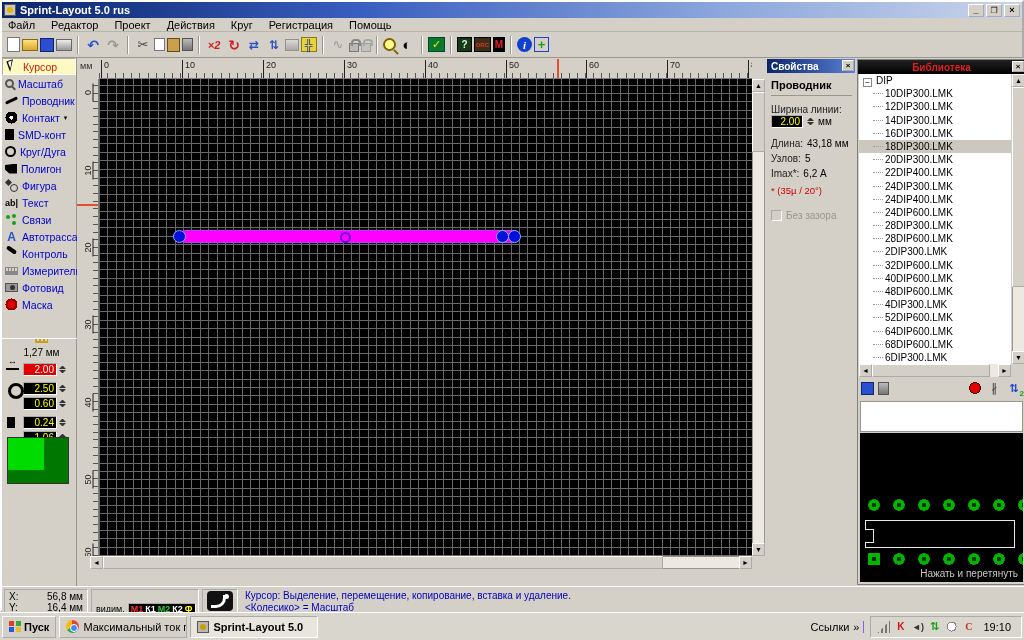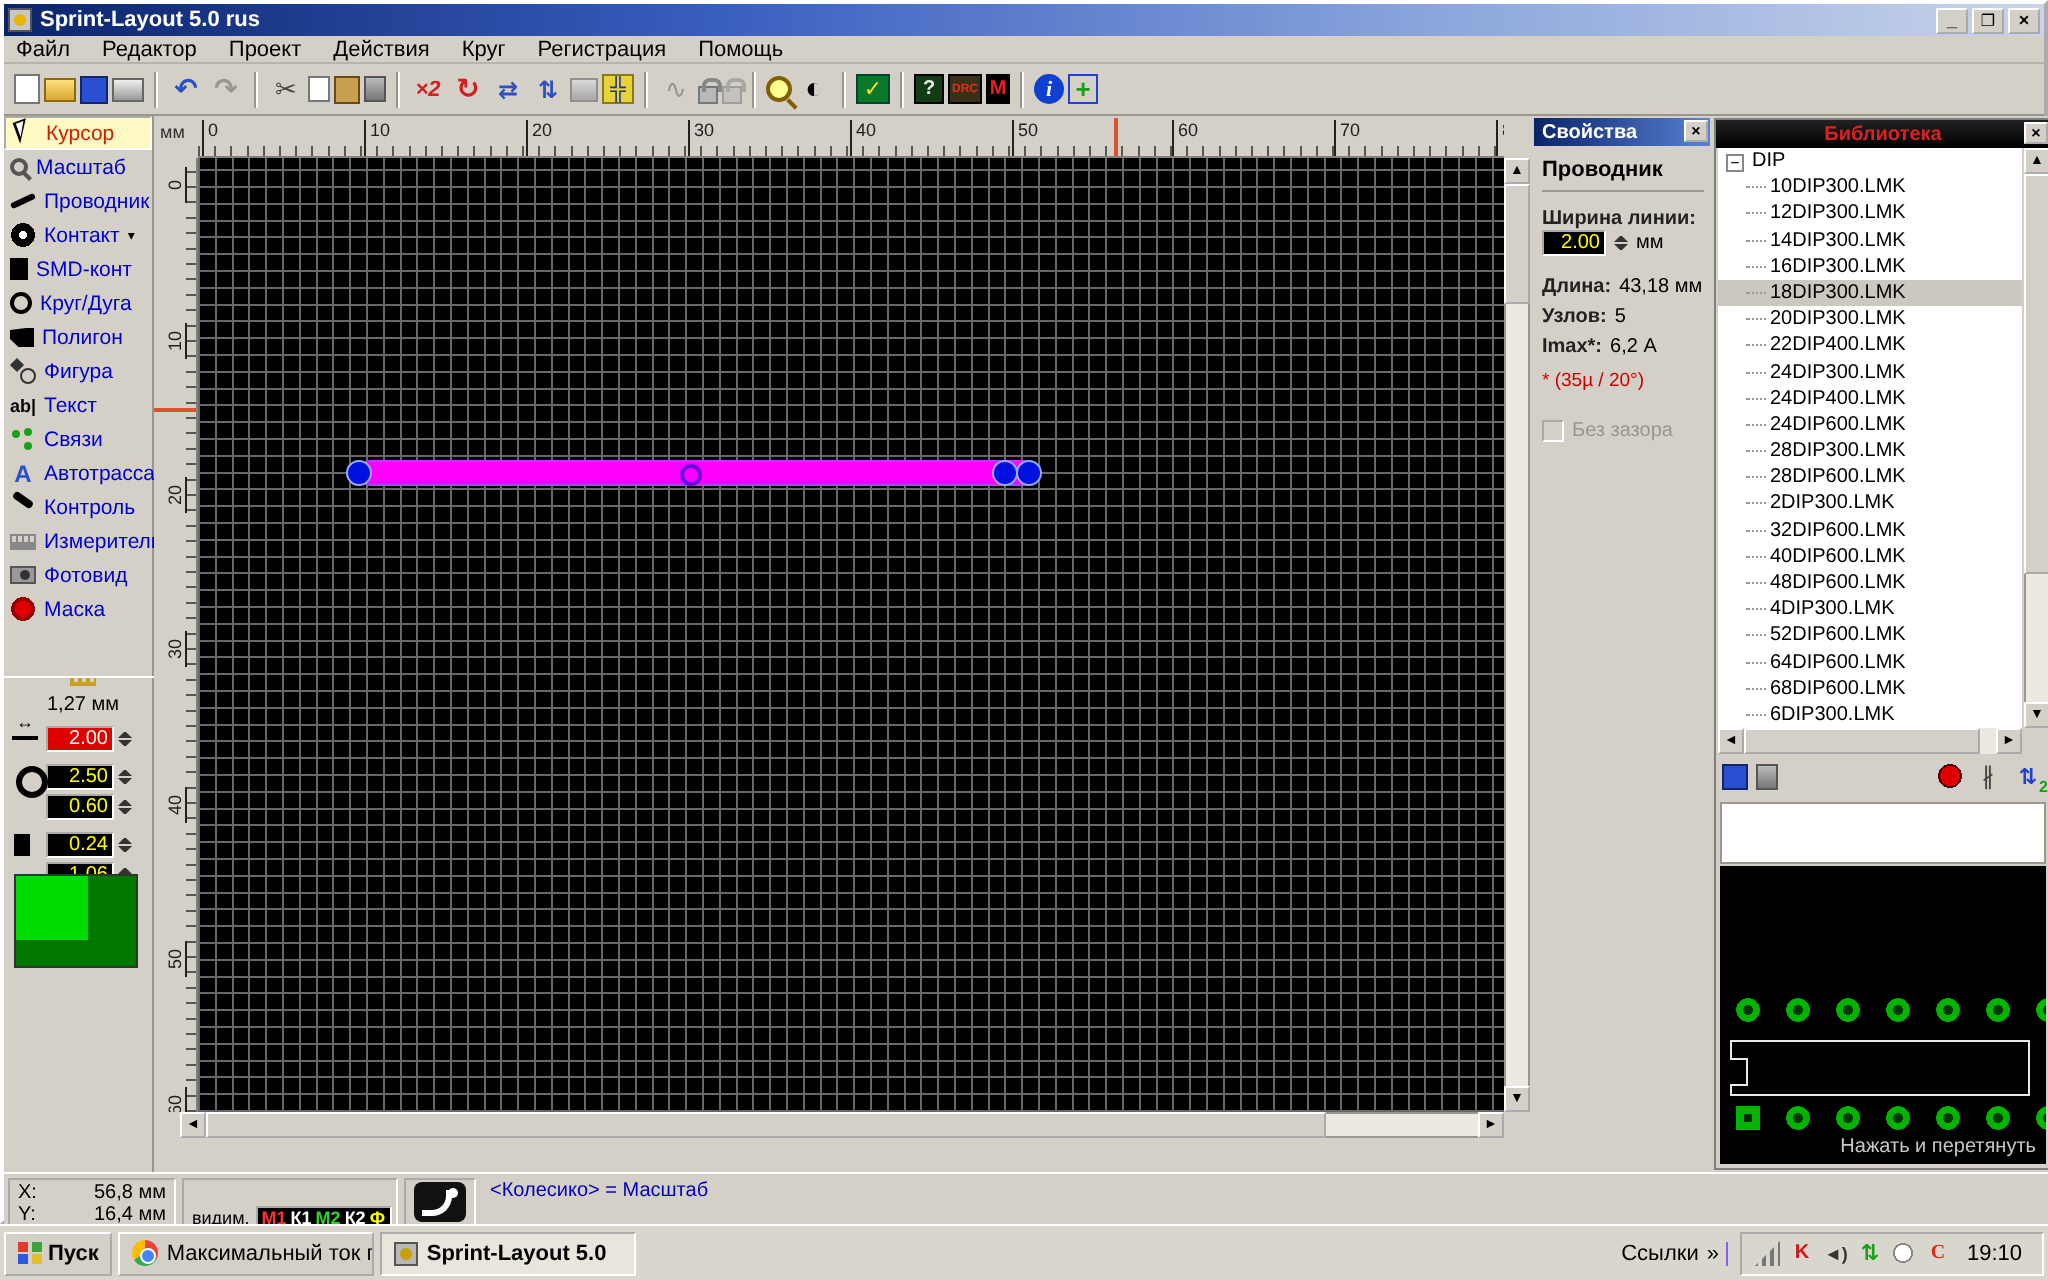--- a/index.html
+++ b/index.html
@@ -125,21 +125,21 @@
   #tab1 { position:absolute; left:10px; top:0; width:66px; height:16px; background:#d4d0c8; clip-path:polygon(0 0,calc(100% - 10px) 0,100% 100%,0 100%); border-left:1px solid #808080; font-size:10px; padding:2px 0 0 8px; }
 
   
   #rightcol { position:absolute; left:763px; top:56px; width:261px; height:528px; background:#d4d0c8; }
   #props { position:absolute; left:2px; top:1px; width:88px; height:526px; }
   #props-header { height:14px; background:linear-gradient(90deg,#0a246a,#5a82d6); color:#fff; font-weight:bold; font-size:10px; display:flex; align-items:center; padding-left:4px; position:relative; }
   .phx { position:absolute; right:1px; top:1px; width:12px; height:11px; background:#d4d0c8; border:1px outset #fff; color:#000; font-size:8px; line-height:9px; text-align:center; font-weight:bold; }
   #props-body { padding:6px 3px 0 4px; font-size:10px; color:#000; }
   #props-body .ptitle { font-weight:bold; font-size:11px; border-bottom:1px solid #9a968e; padding-bottom:4px; margin-bottom:8px; }
   .prow { margin-bottom:4px; display:flex; gap:4px; align-items:center; }
-  .plabel { color:#222;font-weight:bold; }
+  .plabel { color:#222; }
   .pfoot { color:#cc0000; margin-top:6px; font-size:9.5px; }
   .pcheck { margin-top:14px; display:flex; align-items:center; gap:4px; color:#9a968e; }
   .cbox { width:11px; height:11px; border:1px inset #fff; background:#d4d0c8; }
 
   #lib { position:absolute; left:92px; top:1px; width:169px; height:526px; border:1px solid #808080; background:#d4d0c8; }
   #lib-header { height:14px; background:linear-gradient(180deg,#222,#000); color:#e02020; font-weight:bold; font-size:10px; display:flex; align-items:center; justify-content:center; position:relative; }
   #tree { position:absolute; left:1px; right:14px; top:14px; height:290px; background:#fff; overflow:hidden; font-size:10px; }
   .trow { height:13.2px; line-height:13.2px; white-space:nowrap; padding-left:26px; color:#000; position:relative; }
   .trow::before { content:""; position:absolute; left:14px; top:6px; width:10px; border-top:1px dotted #999; }
   .trow.root { padding-left:4px; }
@@ -551,20 +551,21 @@
         <span class="radio on"></span>
         <span class="radio"></span>
         <span class="radio"></span>
         <span id="sp-q">?</span>
       </div>
     </div>
     <div class="spanel" id="sp-tool">
       <span class="tool-glyph"></span>
     </div>
     <div class="spanel" id="sp-help">
+      <div>Курсор: Выделение, перемещение, копирование, вставка и удаление.</div>
       <div>&lt;Колесико&gt; = Масштаб</div>
     </div>
   </div>
 </div>
 
 <div id="taskbar">
   <div id="startbtn">
     <span class="winflag"></span>
     <span>Пуск</span>
   </div>

